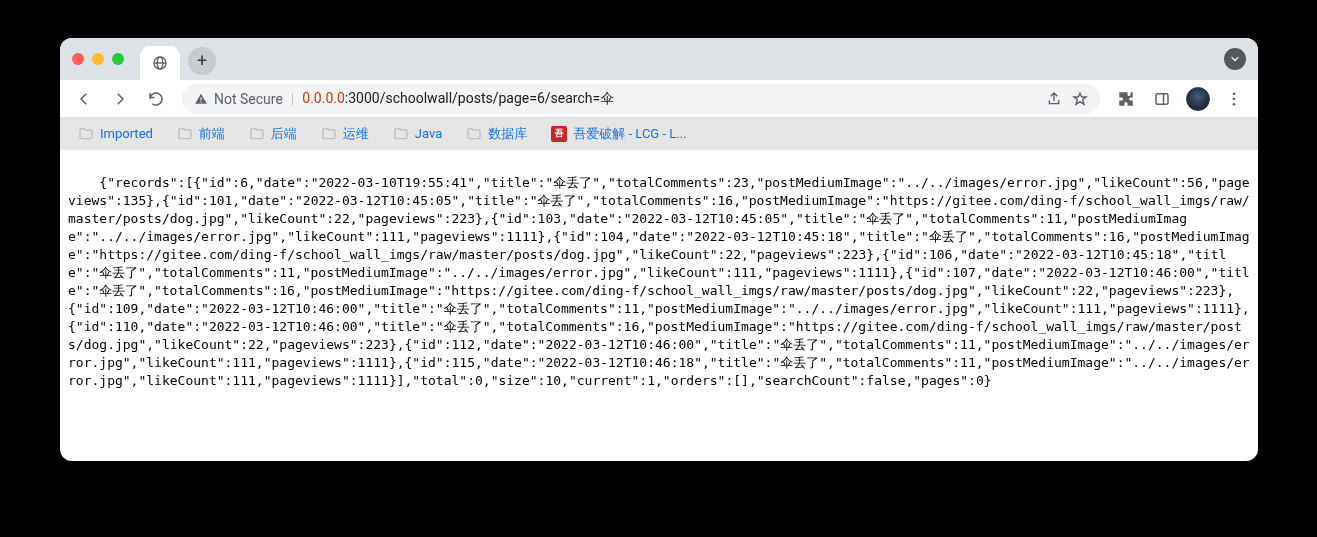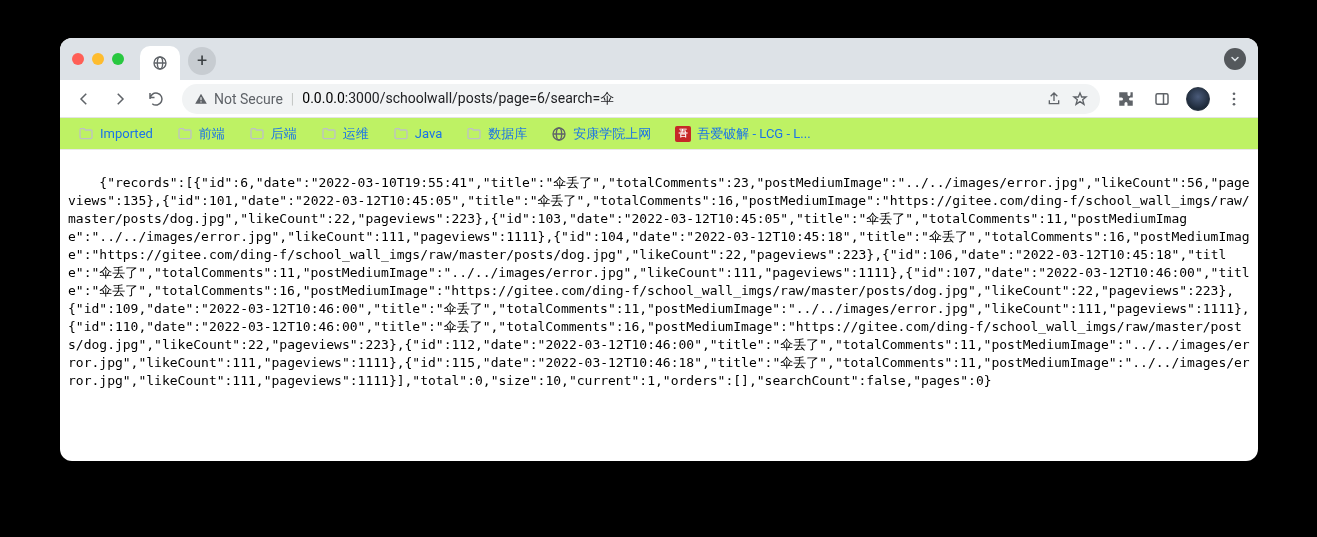--- a/index.html
+++ b/index.html
@@ -89,30 +89,30 @@
     align-items: center;
     padding: 4px 12px;
     gap: 8px;
     margin: 0 6px;
     font-size: 14px;
     color: #202124;
   }
   .omnibox .secure { display: flex; align-items: center; gap: 6px; color: #5f6368; }
   .omnibox .sep { color: #c4c7c5; }
   .omnibox .url { flex: 1; white-space: nowrap; overflow: hidden; }
-  .omnibox .url .dim { color: #000000; }
+  .omnibox .url .dim { color: #c2410c; }
   .omnibox .right { display: flex; align-items: center; gap: 10px; color: #5f6368; }
   .avatar {
     width: 24px; height: 24px; border-radius: 50%;
     background: radial-gradient(circle at 50% 40%, #4a5b7a 0%, #1e2a3a 70%);
     border: 1px solid #2b3644;
   }
   .bookmarks {
     height: 32px;
-    background: #bef264;
+    background: #e5e5e5;
     border-bottom: 1px solid #e8e8e8;
     display: flex;
     align-items: center;
     padding: 0 8px;
     gap: 4px;
     font-size: 13px;
   }
   .bm {
     display: flex; align-items: center; gap: 6px;
     padding: 4px 10px;
@@ -269,30 +269,20 @@
       </div>
       <div class="bm">
         <span class="fold">
           <svg viewBox="0 0 24 24">
             <path d="M3 6a2 2 0 0 1 2-2h4l2 2h8a2 2 0 0 1 2 2v9a2 2 0 0 1-2 2H5a2 2 0 0 1-2-2z" fill="none" stroke="#bdc1c6" stroke-width="2"></path>
           </svg>
         </span>
         <span>数据库</span>
       </div>
       <div class="bm">
-        <span class="favicon">
-          <svg viewBox="0 0 24 24">
-            <circle cx="12" cy="12" r="9" fill="none" stroke="#5f6368" stroke-width="2"></circle>
-            <ellipse cx="12" cy="12" rx="4" ry="9" fill="none" stroke="#5f6368" stroke-width="2"></ellipse>
-            <line x1="3" y1="12" x2="21" y2="12" stroke="#5f6368" stroke-width="2"></line>
-          </svg>
-        </span>
-        <span>安康学院上网</span>
-      </div>
-      <div class="bm">
         <span class="favicon red">吾</span>
         <span>吾爱破解 - LCG - L...</span>
       </div>
     </div>
 
   <div class="content">
     <span>{"records":[{"id":6,"date":"2022-03-10T19:55:41","title":"伞丢了","totalComments":23,"postMediumImage":"../../images/error.jpg","likeCount":56,"pageviews":135},{"id":101,"date":"2022-03-12T10:45:05","title":"伞丢了","totalComments":16,"postMediumImage":"https://gitee.com/ding-f/school_wall_imgs/raw/master/posts/dog.jpg","likeCount":22,"pageviews":223},{"id":103,"date":"2022-03-12T10:45:05","title":"伞丢了","totalComments":11,"postMediumImage":"../../images/error.jpg","likeCount":111,"pageviews":1111},{"id":104,"date":"2022-03-12T10:45:18","title":"伞丢了","totalComments":16,"postMediumImage":"https://gitee.com/ding-f/school_wall_imgs/raw/master/posts/dog.jpg","likeCount":22,"pageviews":223},{"id":106,"date":"2022-03-12T10:45:18","title":"伞丢了","totalComments":11,"postMediumImage":"../../images/error.jpg","likeCount":111,"pageviews":1111},{"id":107,"date":"2022-03-12T10:46:00","title":"伞丢了","totalComments":16,"postMediumImage":"https://gitee.com/ding-f/school_wall_imgs/raw/master/posts/dog.jpg","likeCount":22,"pageviews":223},{"id":109,"date":"2022-03-12T10:46:00","title":"伞丢了","totalComments":11,"postMediumImage":"../../images/error.jpg","likeCount":111,"pageviews":1111},{"id":110,"date":"2022-03-12T10:46:00","title":"伞丢了","totalComments":16,"postMediumImage":"https://gitee.com/ding-f/school_wall_imgs/raw/master/posts/dog.jpg","likeCount":22,"pageviews":223},{"id":112,"date":"2022-03-12T10:46:00","title":"伞丢了","totalComments":11,"postMediumImage":"../../images/error.jpg","likeCount":111,"pageviews":1111},{"id":115,"date":"2022-03-12T10:46:18","title":"伞丢了","totalComments":11,"postMediumImage":"../../images/error.jpg","likeCount":111,"pageviews":1111}],"total":0,"size":10,"current":1,"orders":[],"searchCount":false,"pages":0}</span>
   </div>
 
 </div>

